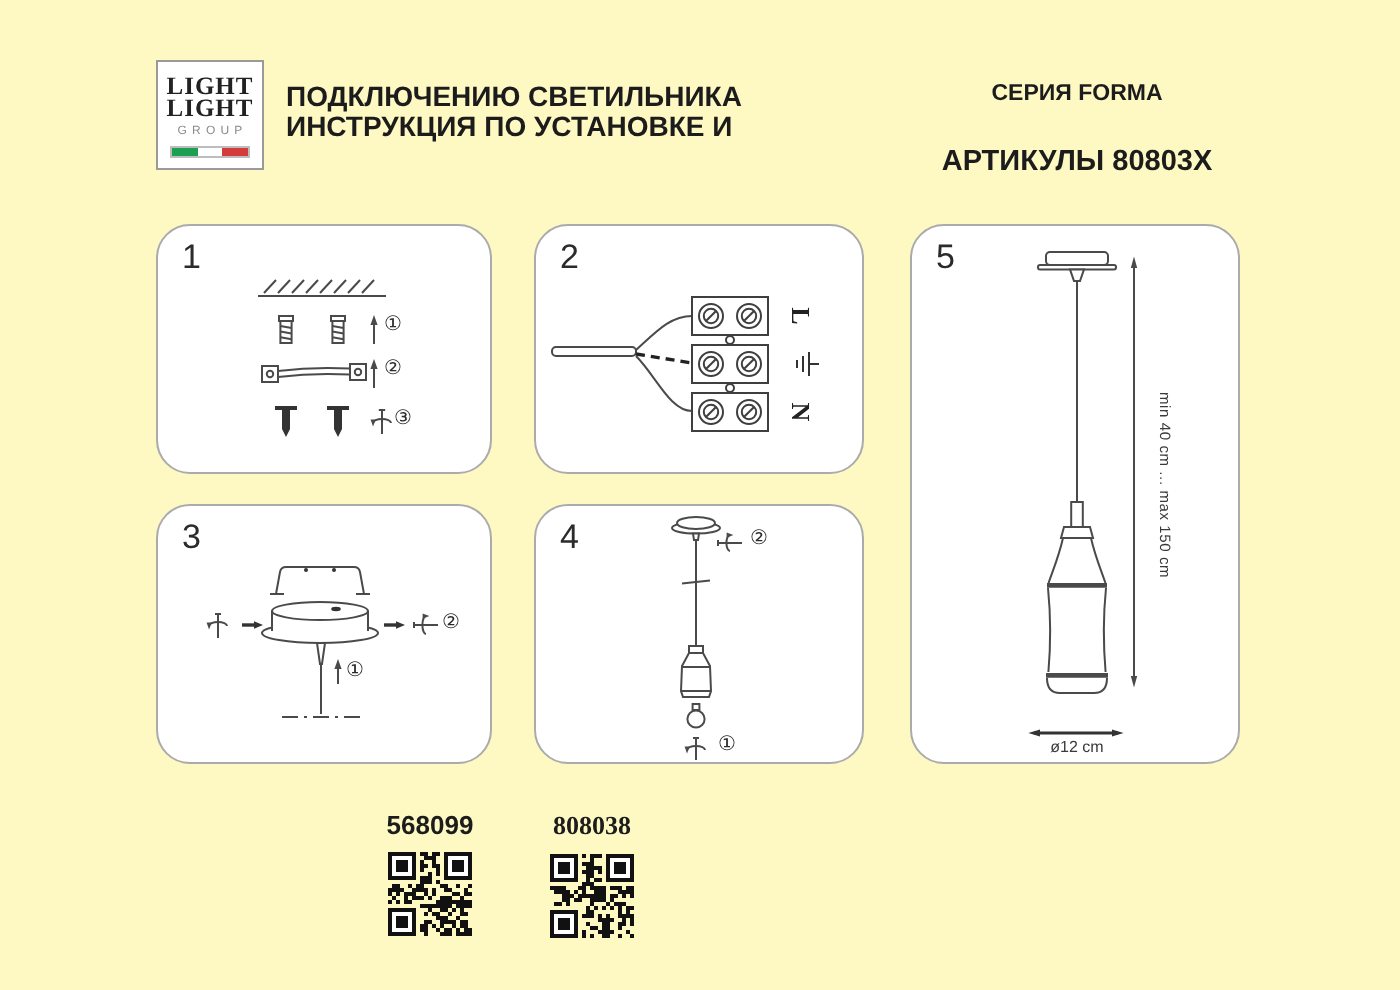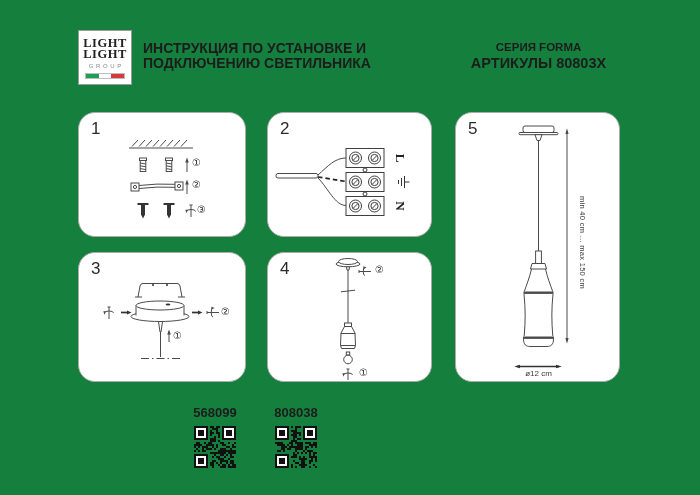--- a/index.html
+++ b/index.html
@@ -1,31 +1,31 @@
 <!DOCTYPE html>
 <html><head>
 <meta charset="utf-8">
 <style>
   html,body{margin:0;padding:0;background:#fff;}
-  .page{position:relative;width:700px;height:495px;background:#15803d;overflow:hidden;
+  .page{position:relative;width:700px;height:495px;background:#fef9c3;overflow:hidden;
         font-family:"Liberation Sans",sans-serif;color:#1f1f1f;outline:1px solid #ececec;}
 
   
   .logo{position:absolute;left:78px;top:30px;width:54px;height:55px;border:1px solid #9a9a9a;
         background:#fff;text-align:center;box-sizing:border-box;}
   .logo-word{font-family:"Liberation Serif",serif;font-weight:bold;font-size:12.5px;line-height:10.5px;
         letter-spacing:.5px;color:#222;}
   .logo-word.first{margin-top:7px;}
   .logo-group{font-size:6px;letter-spacing:2.6px;color:#8a8a8a;margin-top:4px;text-indent:2.6px;}
   .flag{width:38px;height:4px;margin:4px auto 0;display:flex;border:0.5px solid #bdbdbd;}
   .flag div{flex:1;height:100%;}
   .title{position:absolute;left:143px;top:41px;font-size:14px;font-weight:bold;line-height:15px;color:#1c1c1c;}
   .hdr-right{position:absolute;left:455px;top:41px;width:167px;text-align:center;}
   .hdr-series{font-size:11.5px;font-weight:bold;color:#1c1c1c;}
-  .hdr-articles{font-size:14.5px;font-weight:bold;margin-top:2px;color:#1c1c1c;}
+  .hdr-articles{font-size:14.5px;font-weight:bold;margin-top:20px;color:#1c1c1c;}
 
   
   .panel{position:absolute;border:1px solid #ababab;border-radius:17px;background:#fff;box-sizing:border-box;}
   #panel1{left:78px; top:112px;width:168px;height:125px;}
   #panel2{left:267px;top:112px;width:165px;height:125px;}
   #panel5{left:455px;top:112px;width:165px;height:270px;}
   #panel3{left:78px; top:252px;width:168px;height:130px;}
   #panel4{left:267px;top:252px;width:165px;height:130px;}
   .pnum{position:absolute;left:12px;top:6px;font-size:17px;color:#2b2b2b;}
   .diagram{position:absolute;left:0;top:0;}
@@ -36,21 +36,21 @@
           font-family:"Liberation Serif",serif;font-size:13px;font-weight:600;color:#222;
           transform:rotate(90deg);line-height:14px;}
 
   
   .dim-v{position:absolute;left:119px;top:50px;height:160px;width:12px;
          writing-mode:vertical-rl;text-align:center;font-size:7.5px;letter-spacing:.3px;color:#3a3a3a;}
   .dim-h{position:absolute;left:52px;top:256px;width:61px;text-align:center;font-size:8px;color:#3a3a3a;}
 
   
   .variant{position:absolute;top:405px;width:58px;text-align:center;}
-  #variant1{left:186px;} #variant2{left:267px;}
+  #variant1{left:186px;} #variant2{left:267px;font-family:Liberation Serif, serif;}
   .art-num{font-size:13px;font-weight:bold;color:#1c1c1c;}
   .qr{width:42px;height:42px;margin:6px auto 0;}
   .website{position:absolute;left:455px;top:404px;width:167px;text-align:center;
            font-size:13.5px;font-weight:bold;color:#1c1c1c;}
 
   svg line,svg path,svg rect,svg ellipse,svg circle,svg polyline{vector-effect:none;}
 </style>
 </head>
 <body>
 
@@ -61,22 +61,22 @@
     <div class="logo-word">LIGHT</div>
     <div class="logo-group">GROUP</div>
     <div class="flag">
       <div style="background:#1e9e50"></div>
         <div style="background:#fff"></div>
         <div style="background:#d43c3c"></div>
     </div>
   </div>
 
   <div class="title">
+    <div>ПОДКЛЮЧЕНИЮ СВЕТИЛЬНИКА</div>
     <div>ИНСТРУКЦИЯ ПО УСТАНОВКЕ И</div>
-    <div>ПОДКЛЮЧЕНИЮ СВЕТИЛЬНИКА</div>
   </div>
 
   <div class="hdr-right">
     <div class="hdr-series">СЕРИЯ FORMA</div>
     <div class="hdr-articles">АРТИКУЛЫ 80803X</div>
   </div>
 
   <div class="panel" id="panel1">
     <div class="pnum">1</div>
     <svg class="diagram" width="168" height="125" viewBox="0 0 168 125">

